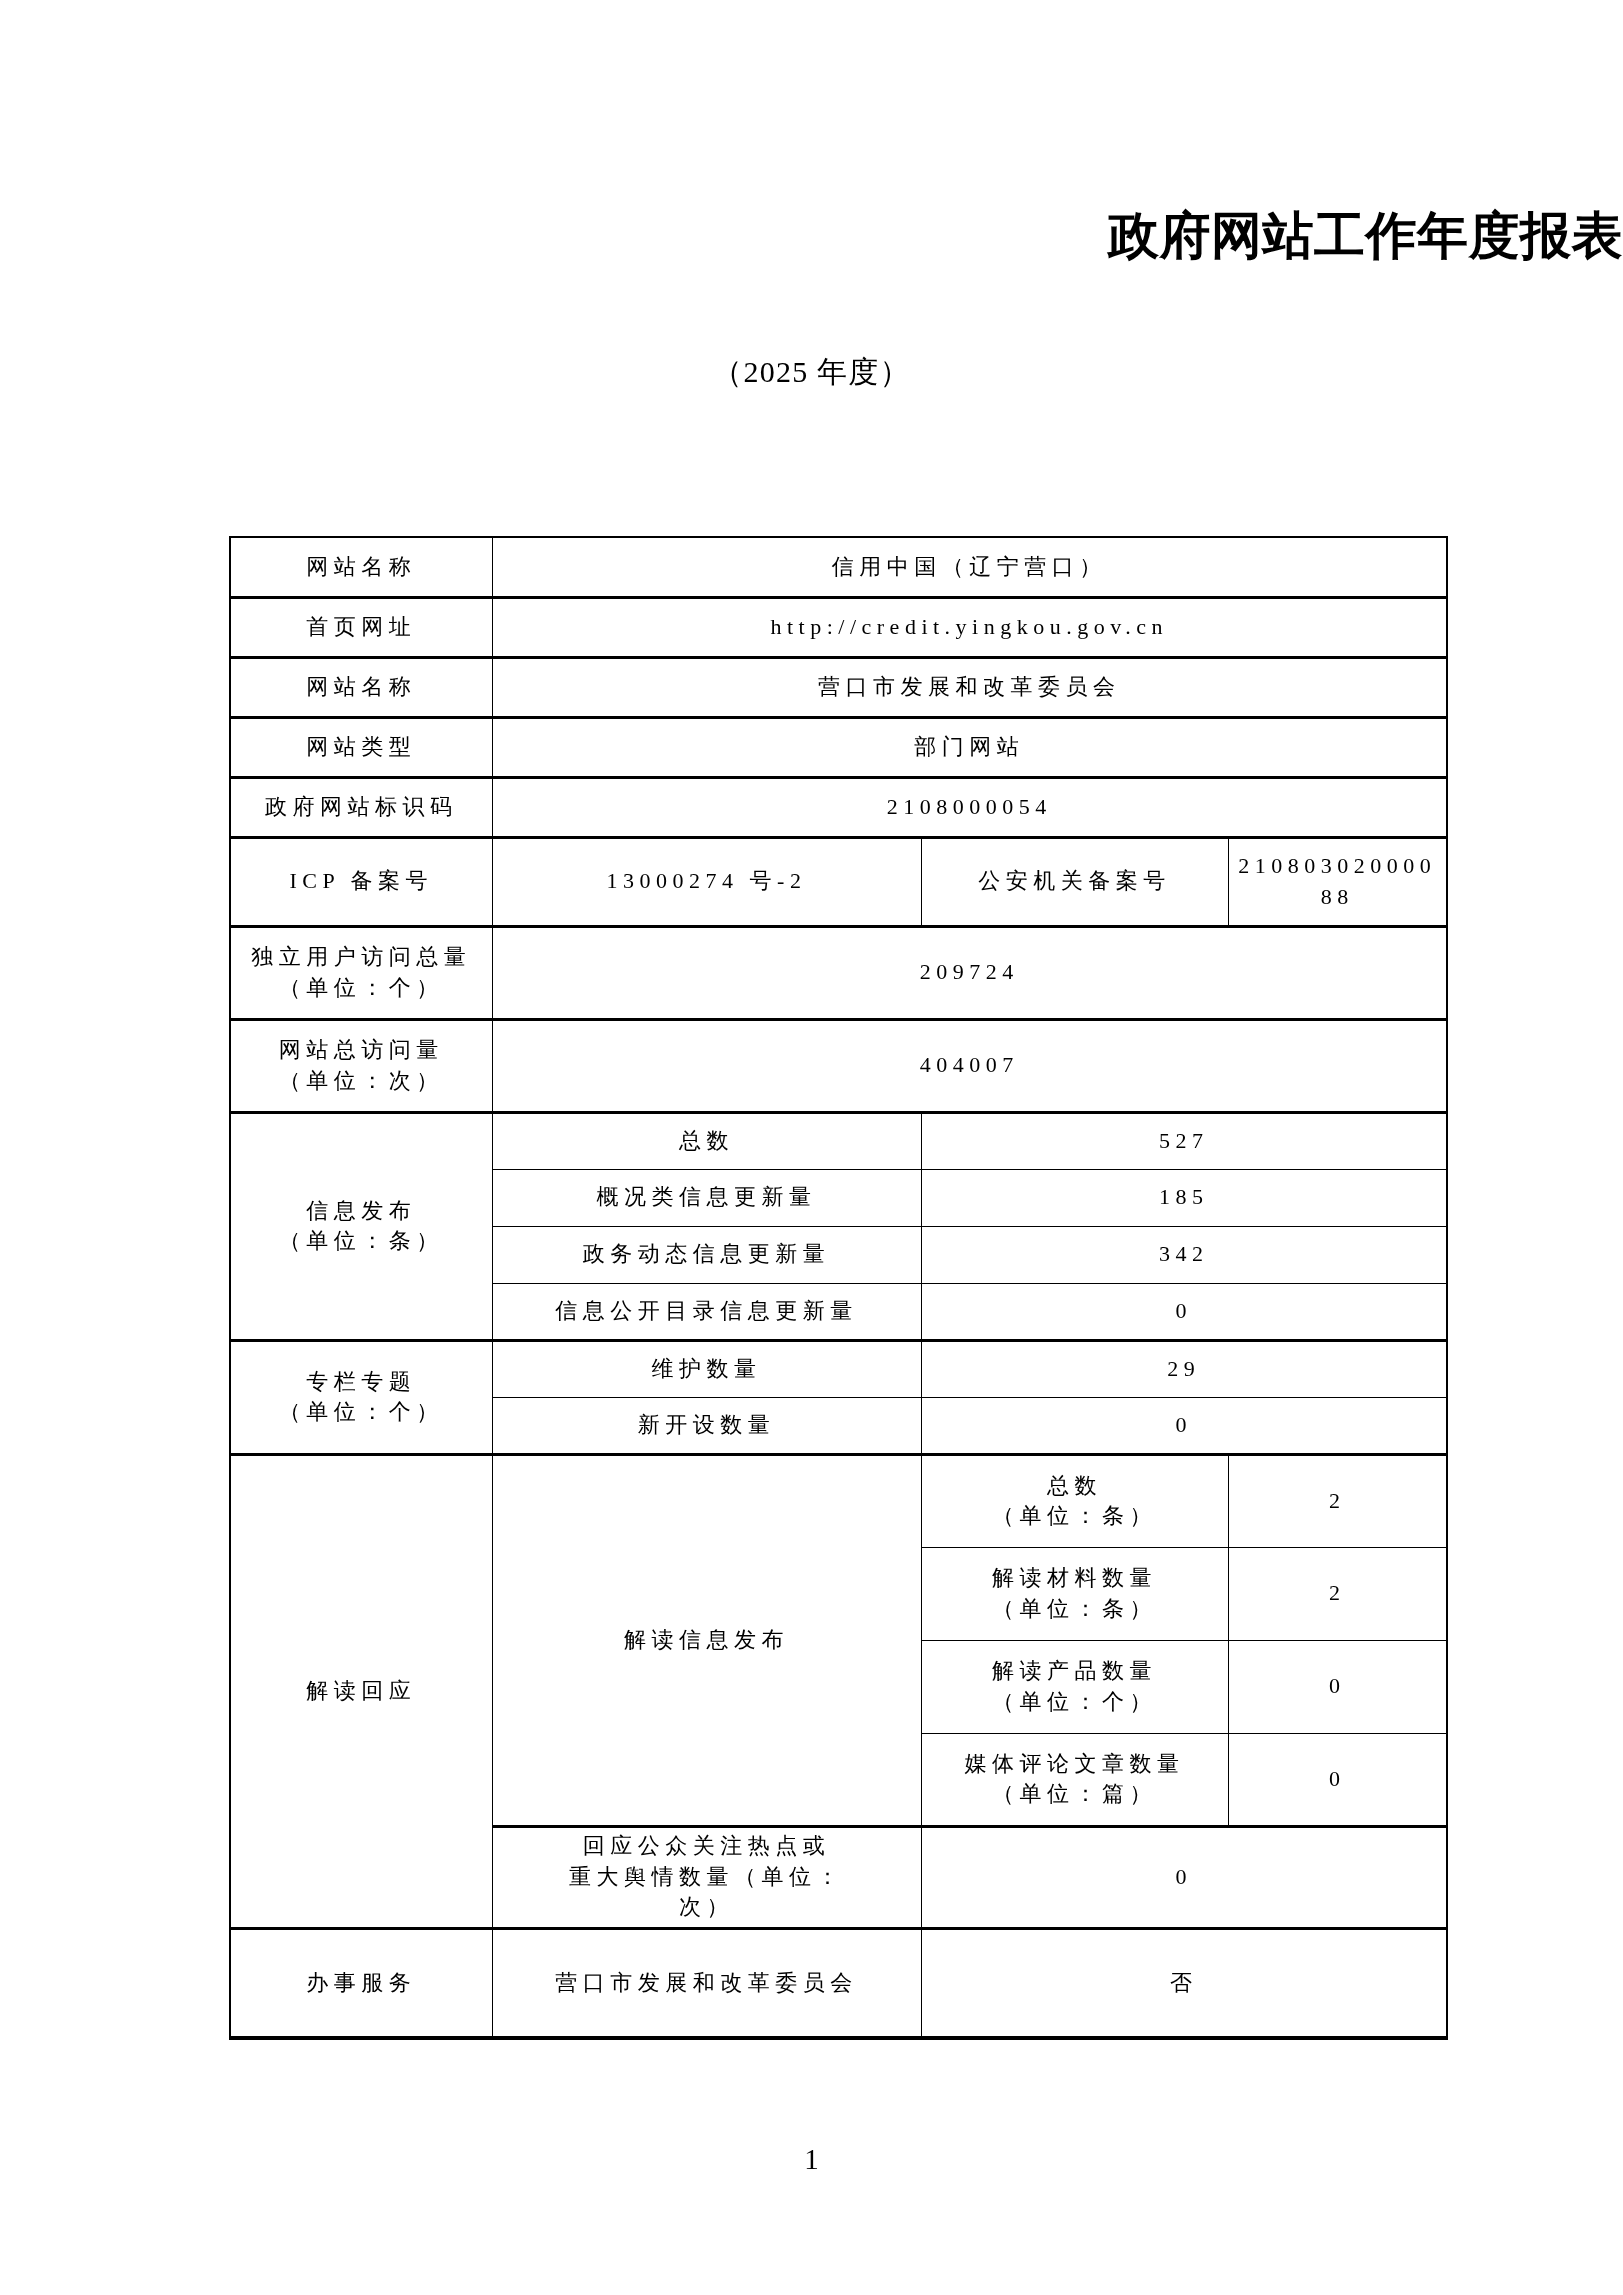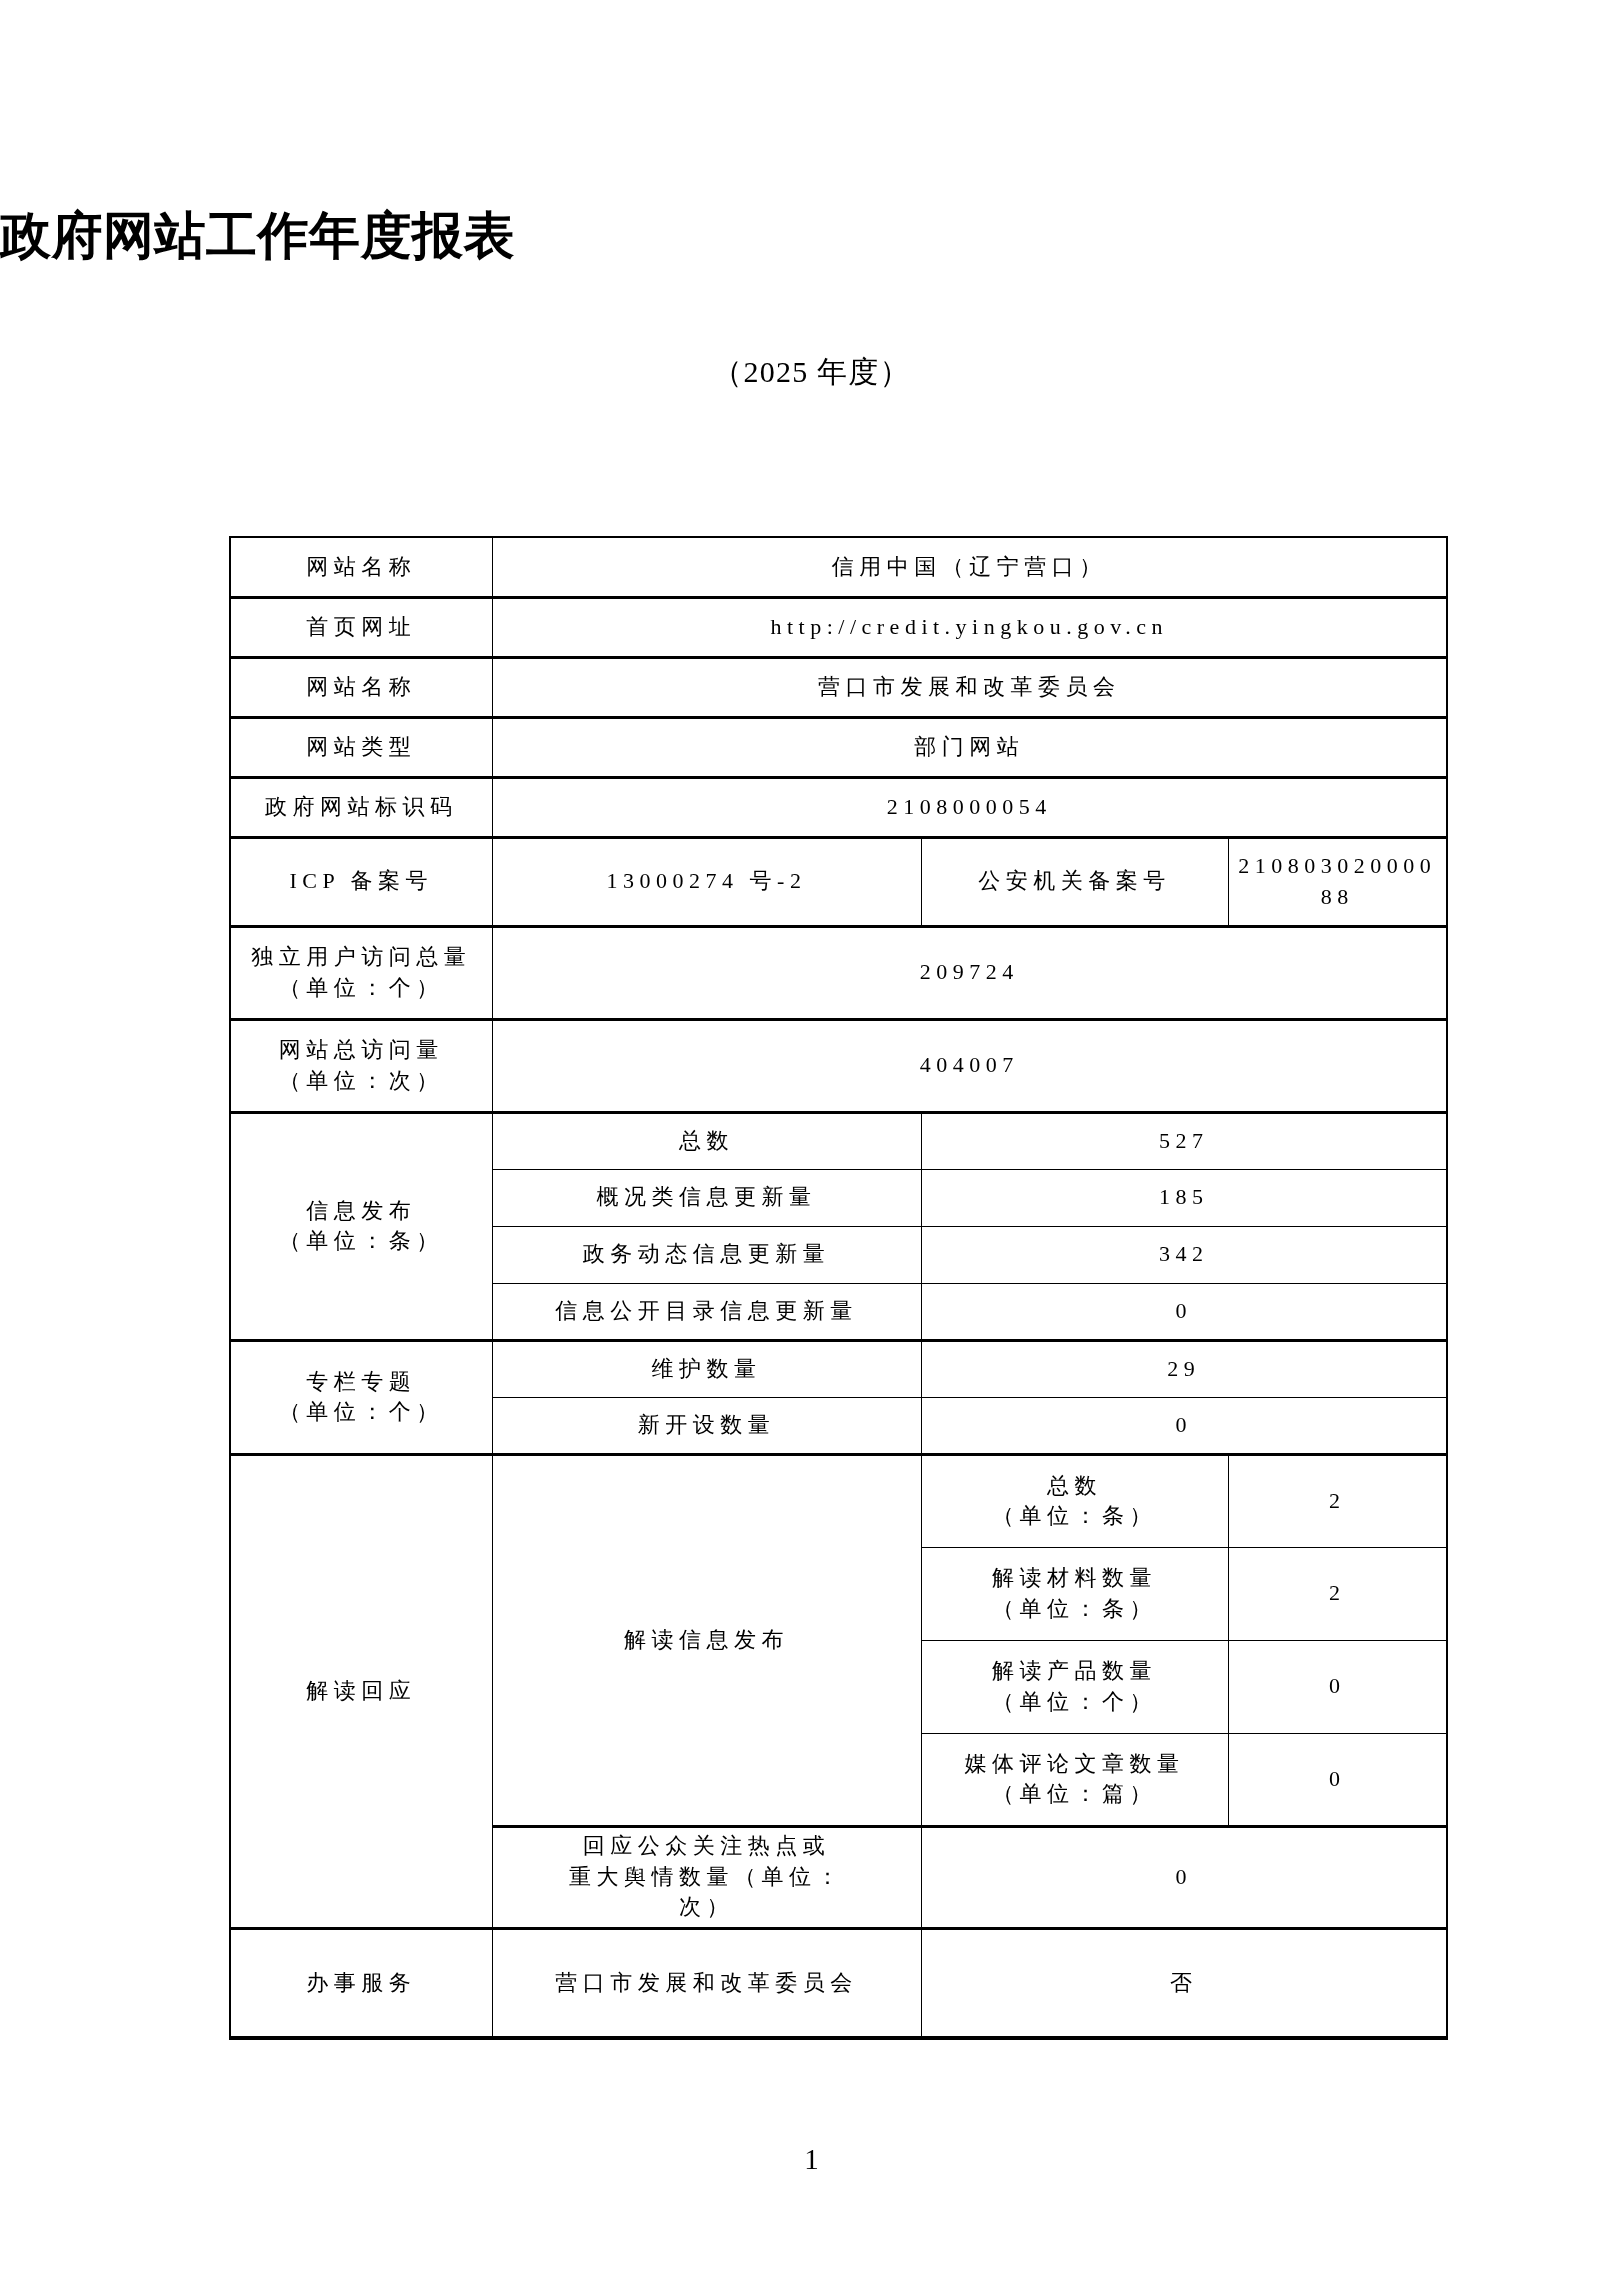--- a/index.html
+++ b/index.html
@@ -5,21 +5,21 @@
   html,body{margin:0;padding:0;background:#888;}
   .page{
     position:relative;
     width:1623px;height:2295px;
     background:#ffffff;color:#000;
     font-family:"Liberation Serif","DejaVu Serif",serif;
     overflow:hidden;
   }
   .doc-title{
     position:absolute;top:203px;left:0;width:100%;
-    text-align:left;font-size:51px;font-weight:bold;
+    text-align:right;font-size:51px;font-weight:bold;
     letter-spacing:0.01em;line-height:1.3;
   }
   .doc-subtitle{
     position:absolute;top:352px;left:0;width:100%;
     text-align:center;font-size:30px;letter-spacing:0.04em;
   }
   .unit-line{
     position:absolute;top:495px;left:229px;
     font-size:28px;font-weight:bold;letter-spacing:0.22em;
     white-space:pre;

